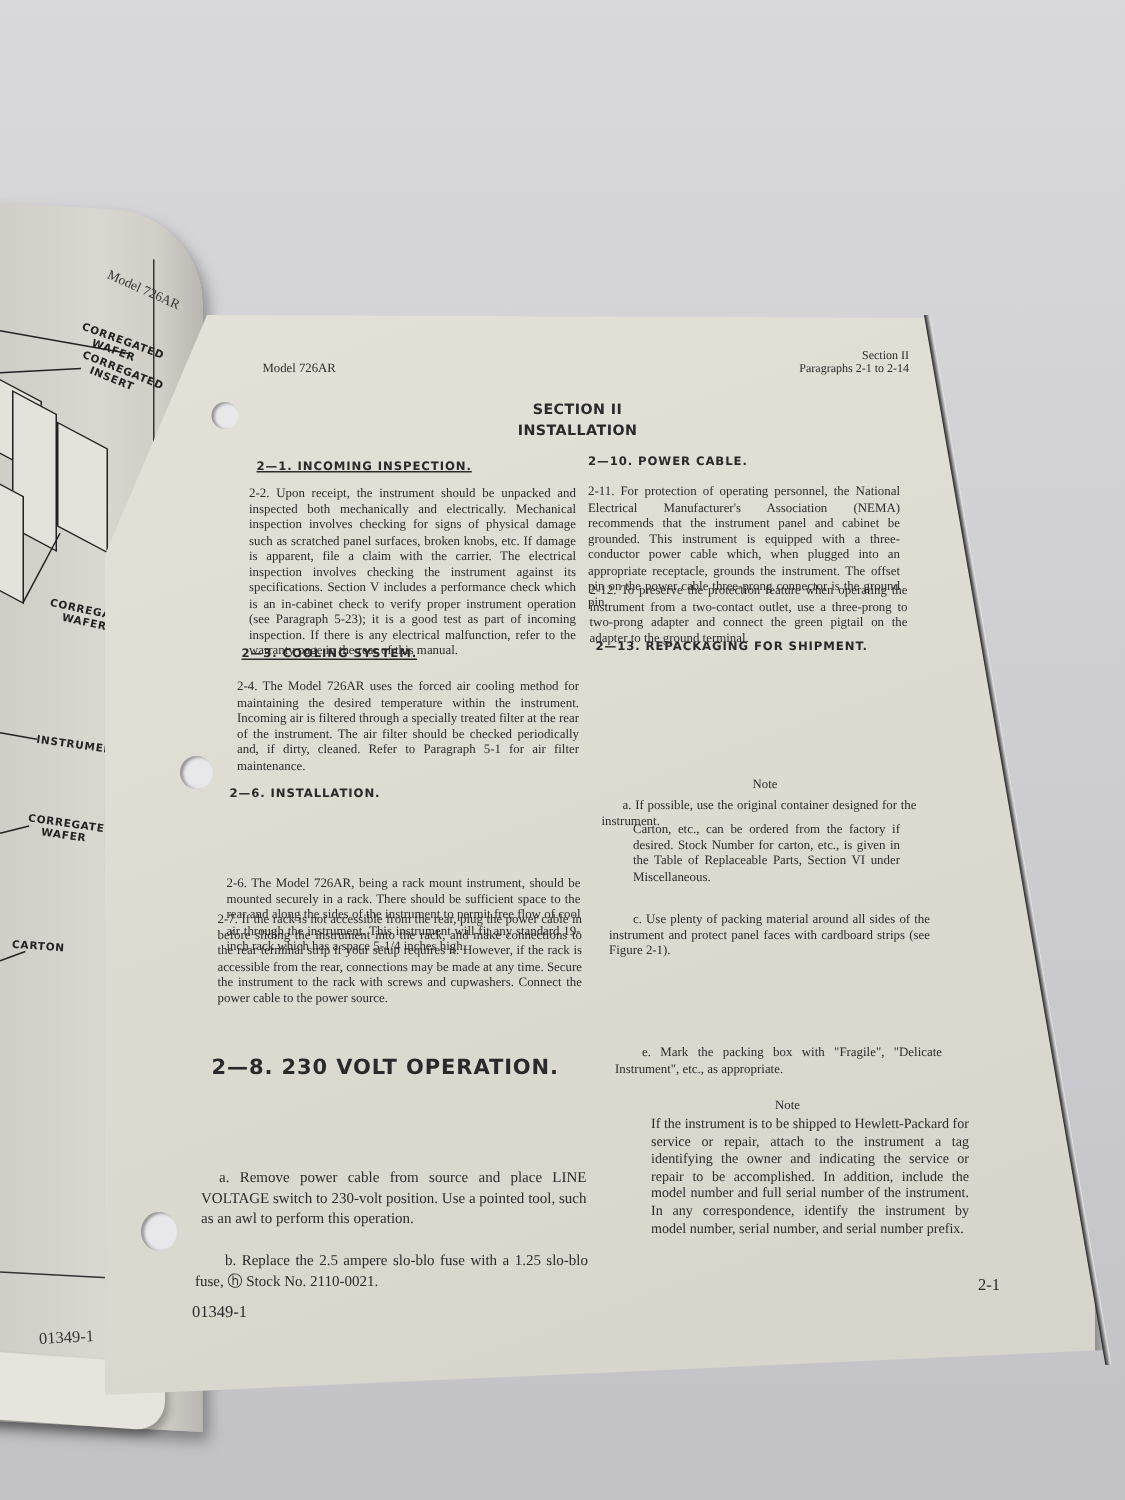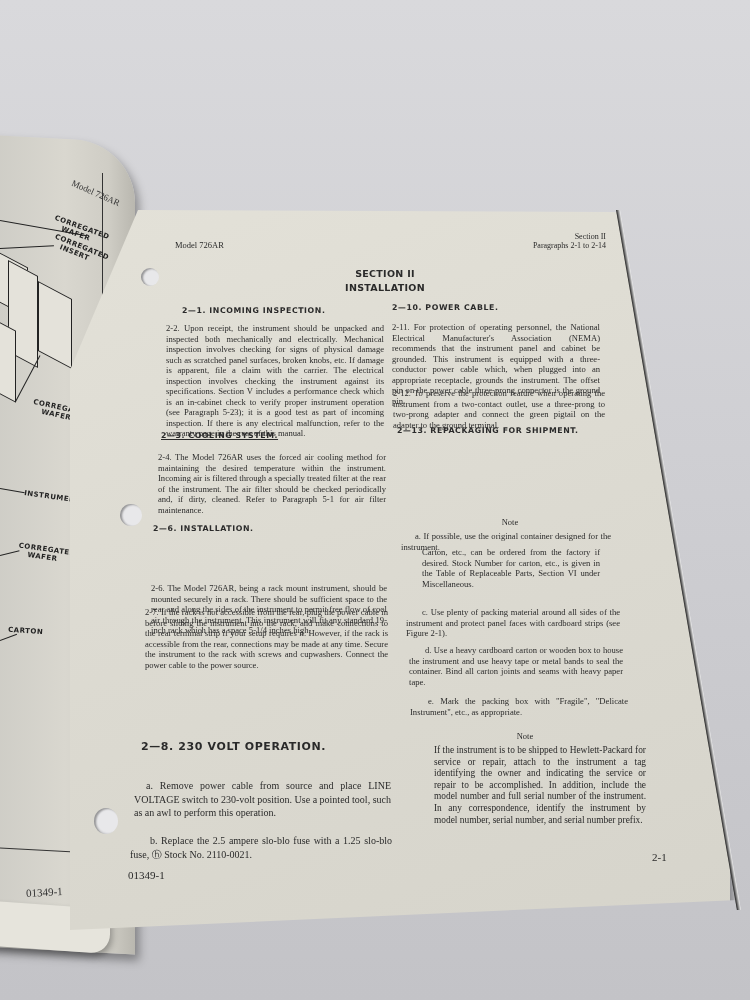--- a/index.html
+++ b/index.html
@@ -126,39 +126,38 @@
   <div class="hdr-left">Model 726AR</div>
   <div class="hdr-right">
     <div>Section II</div>
     <div>Paragraphs 2-1 to 2-14</div>
   </div>
   <div class="sec-title">
     <div>SECTION II</div>
     <div>INSTALLATION</div>
   </div>
 
-  <div class="head" style="left:182px;top:306px;">2—1. INCOMING INSPECTION.</div>
+  <div class="head" style="left:171px;top:306px;text-decoration:underline;">2—1. INCOMING INSPECTION.</div>
   <div class="para" style="left:166px;top:323px;width:218px;">2-2. Upon receipt, the instrument should be unpacked and inspected both mechanically and electrically. Mechanical inspection involves checking for signs of physical damage such as scratched panel surfaces, broken knobs, etc. If damage is apparent, file a claim with the carrier. The electrical inspection involves checking the instrument against its specifications. Section V includes a performance check which is an in-cabinet check to verify proper instrument operation (see Paragraph 5-23); it is a good test as part of incoming inspection. If there is any electrical malfunction, refer to the warranty page in the rear of this manual.</div>
   <div class="head" style="left:161px;top:431px;text-decoration:underline;">2—3. COOLING SYSTEM.</div>
   <div class="para" style="left:158px;top:452px;width:228px;">2-4. The Model 726AR uses the forced air cooling method for maintaining the desired temperature within the instrument. Incoming air is filtered through a specially treated filter at the rear of the instrument. The air filter should be checked periodically and, if dirty, cleaned. Refer to Paragraph 5-1 for air filter maintenance.</div>
   <div class="head" style="left:153px;top:524px;">2—6. INSTALLATION.</div>
   <div class="para" style="left:151px;top:543px;width:236px;margin-top:40px;">2-6. The Model 726AR, being a rack mount instrument, should be mounted securely in a rack. There should be sufficient space to the rear and along the sides of the instrument to permit free flow of cool air through the instrument. This instrument will fit any standard 19-inch rack which has a space 5-1/4 inches high.</div>
   <div class="para" style="left:145px;top:607px;width:243px;">2-7. If the rack is not accessible from the rear, plug the power cable in before sliding the instrument into the rack, and make connections to the rear terminal strip if your setup requires it. However, if the rack is accessible from the rear, connections may be made at any time. Secure the instrument to the rack with screws and cupwashers. Connect the power cable to the power source.</div>
-  <div class="head" style="left:141px;top:740px;font-size:11px;">2—8. 230 VOLT OPERATION.</div>
+  <div class="head" style="left:141px;top:704px;font-size:14px;">2—8. 230 VOLT OPERATION.</div>
   <div class="para big" style="left:134px;top:779px;width:257px;text-indent:12px;">a. Remove power cable from source and place LINE VOLTAGE switch to 230-volt position. Use a pointed tool, such as an awl to perform this operation.</div>
   <div class="para big" style="left:130px;top:834px;width:262px;text-indent:20px;">b. Replace the 2.5 ampere slo-blo fuse with a 1.25 slo-blo fuse, ⓗ Stock No. 2110-0021.</div>
   <div class="footer-code">01349-1</div>
 
   <div class="head" style="left:392px;top:303px;">2—10. POWER CABLE.</div>
   <div class="para" style="left:392px;top:322px;width:208px;">2-11. For protection of operating personnel, the National Electrical Manufacturer's Association (NEMA) recommends that the instrument panel and cabinet be grounded. This instrument is equipped with a three-conductor power cable which, when plugged into an appropriate receptacle, grounds the instrument. The offset pin on the power cable three-prong connector is the ground pin.</div>
   <div class="para" style="left:393px;top:388px;width:212px;">2-12. To preserve the protection feature when operating the instrument from a two-contact outlet, use a three-prong to two-prong adapter and connect the green pigtail on the adapter to the ground terminal.</div>
   <div class="head" style="left:397px;top:426px;">2—13. REPACKAGING FOR SHIPMENT.</div>
   <div class="para" style="left:401px;top:487px;width:210px;text-indent:14px;"></div>
   <div class="para" style="left:401px;top:487px;width:210px;text-indent:14px;margin-top:44px;">a. If possible, use the original container designed for the instrument.</div>
   <div class="note-h" style="left:490px;top:517px;width:40px;">Note</div>
   <div class="para" style="left:422px;top:547px;width:178px;">Carton, etc., can be ordered from the factory if desired. Stock Number for carton, etc., is given in the Table of Replaceable Parts, Section VI under Miscellaneous.</div>
   <div class="para" style="left:406px;top:607px;width:214px;text-indent:16px;">c. Use plenty of packing material around all sides of the instrument and protect panel faces with cardboard strips (see Figure 2-1).</div>
-  <div class="para" style="left:409px;top:645px;width:214px;text-indent:16px;">d. Use a heavy cardboard carton or wooden box to house the instrument and use heavy tape or metal bands to seal the container. Bind all carton joints and seams with heavy paper tape.</div>
   <div class="para" style="left:410px;top:696px;width:218px;text-indent:18px;">e. Mark the packing box with "Fragile", "Delicate Instrument", etc., as appropriate.</div>
   <div class="note-h" style="left:505px;top:731px;width:40px;">Note</div>
   <div class="para" style="left:434px;top:745px;width:212px;font-size:9.4px;line-height:11.6px;">If the instrument is to be shipped to Hewlett-Packard for service or repair, attach to the instrument a tag identifying the owner and indicating the service or repair to be accomplished. In addition, include the model number and full serial number of the instrument. In any correspondence, identify the instrument by model number, serial number, and serial number prefix.</div>
   <div class="page-num">2-1</div>
 </div>
 
 </body></html>

